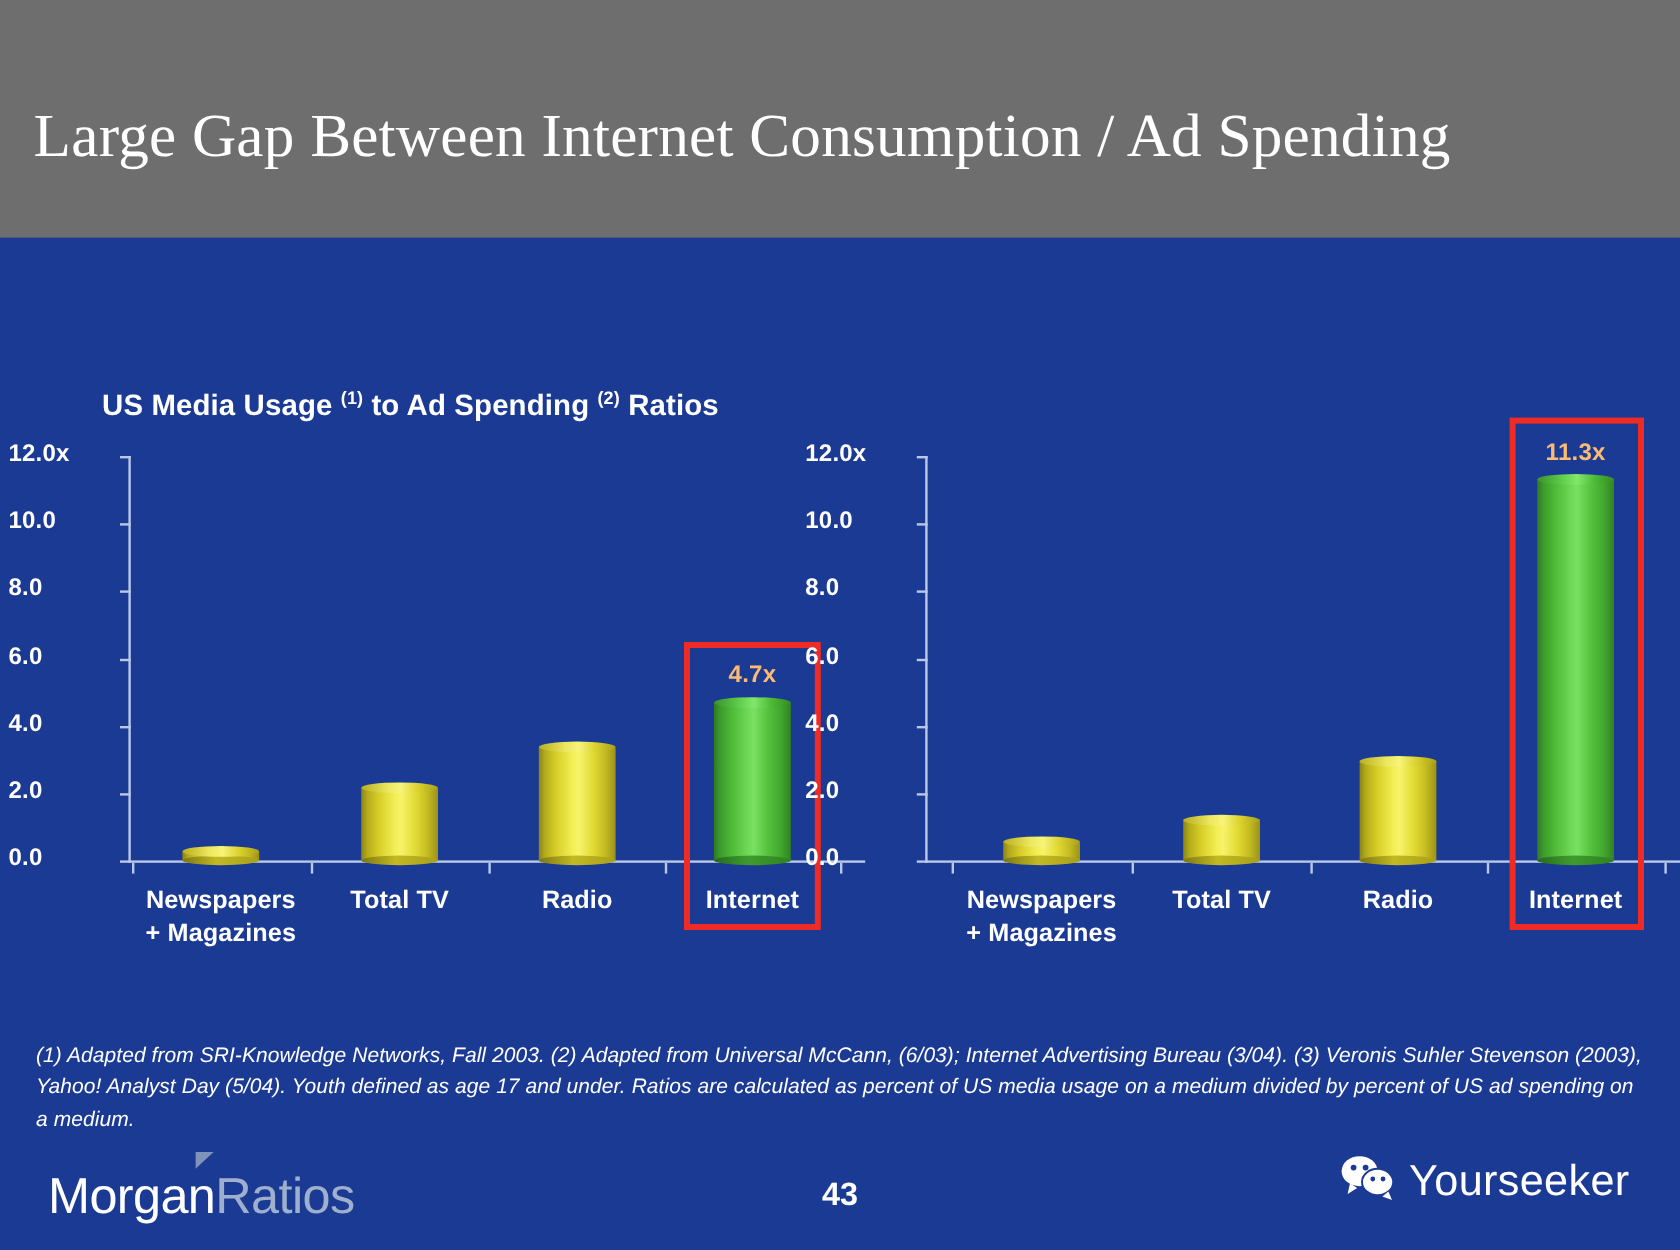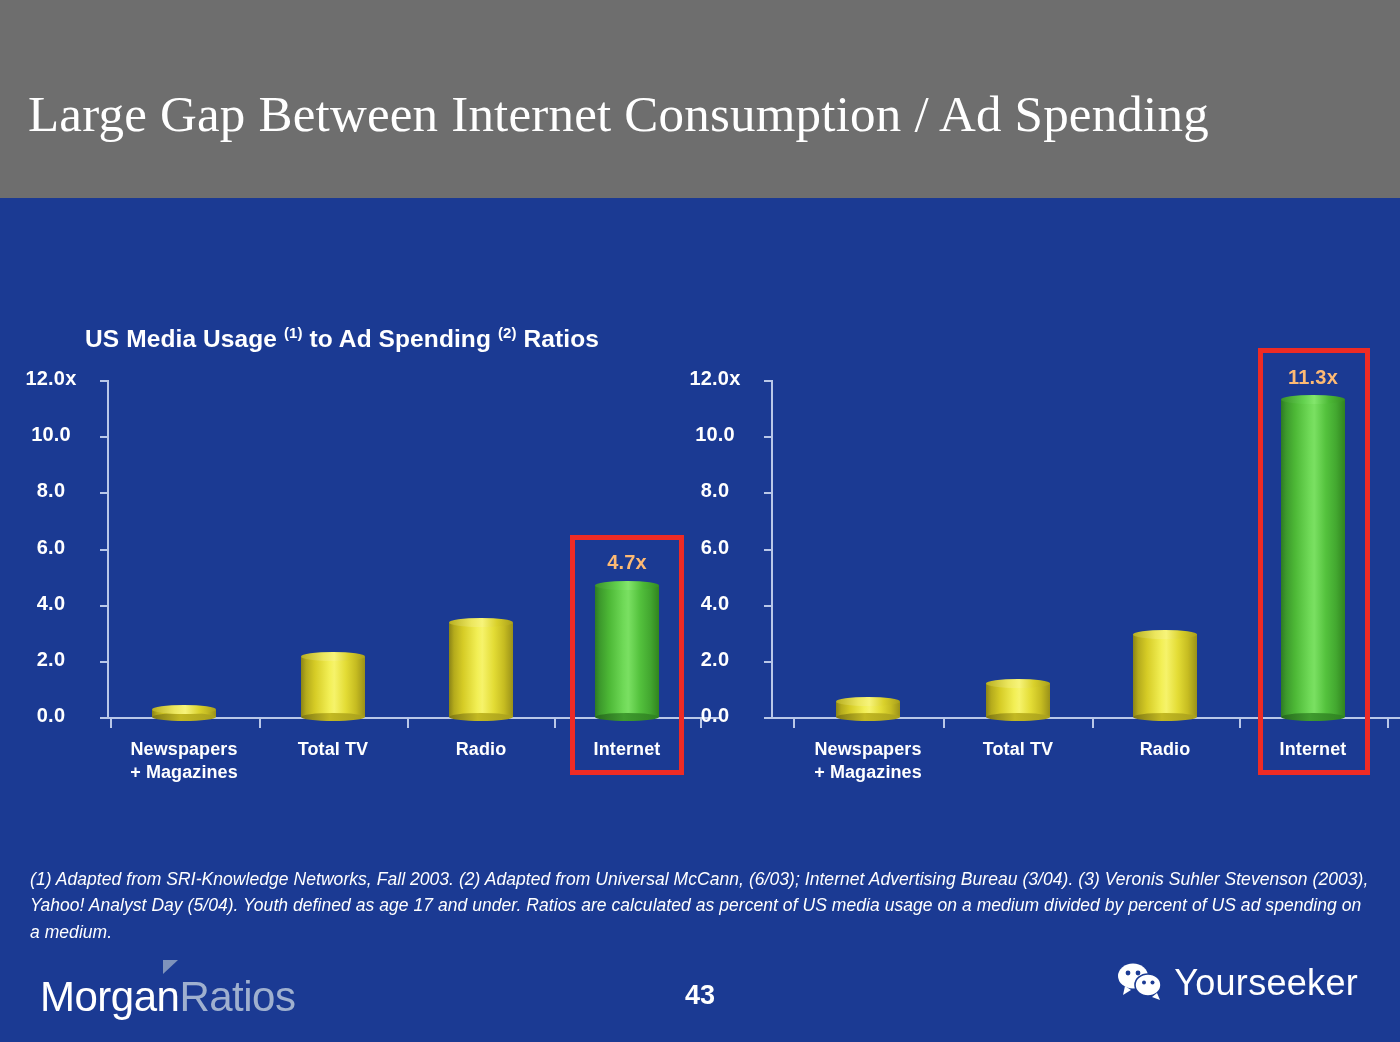--- a/index.html
+++ b/index.html
@@ -90,21 +90,21 @@
     width: 2px;
     height: 9px;
     background: #b9c7e8;
   }
   .ytick-label {
     position: absolute;
     right: 0;
     color: #ffffff;
     font-size: 20px;
     font-weight: bold;
-    text-align: center;
+    text-align: left;
     white-space: nowrap;
     letter-spacing: 0.2px;
   }
 
   
   .bar {
     position: absolute;
     border-radius: 0;
   }
   .bar .body {
@@ -160,21 +160,21 @@
     font-size: 20px;
     font-weight: bold;
     text-align: center;
     white-space: nowrap;
     letter-spacing: 0.2px;
   }
 
   .cat-label {
     position: absolute;
     color: #ffffff;
-    font-size: 18px;
+    font-size: 21px;
     font-weight: bold;
     text-align: center;
     line-height: 1.28;
     white-space: nowrap;
     letter-spacing: 0.1px;
   }
 
   .highlight-box {
     position: absolute;
     border: 5px solid #ee2b24;

